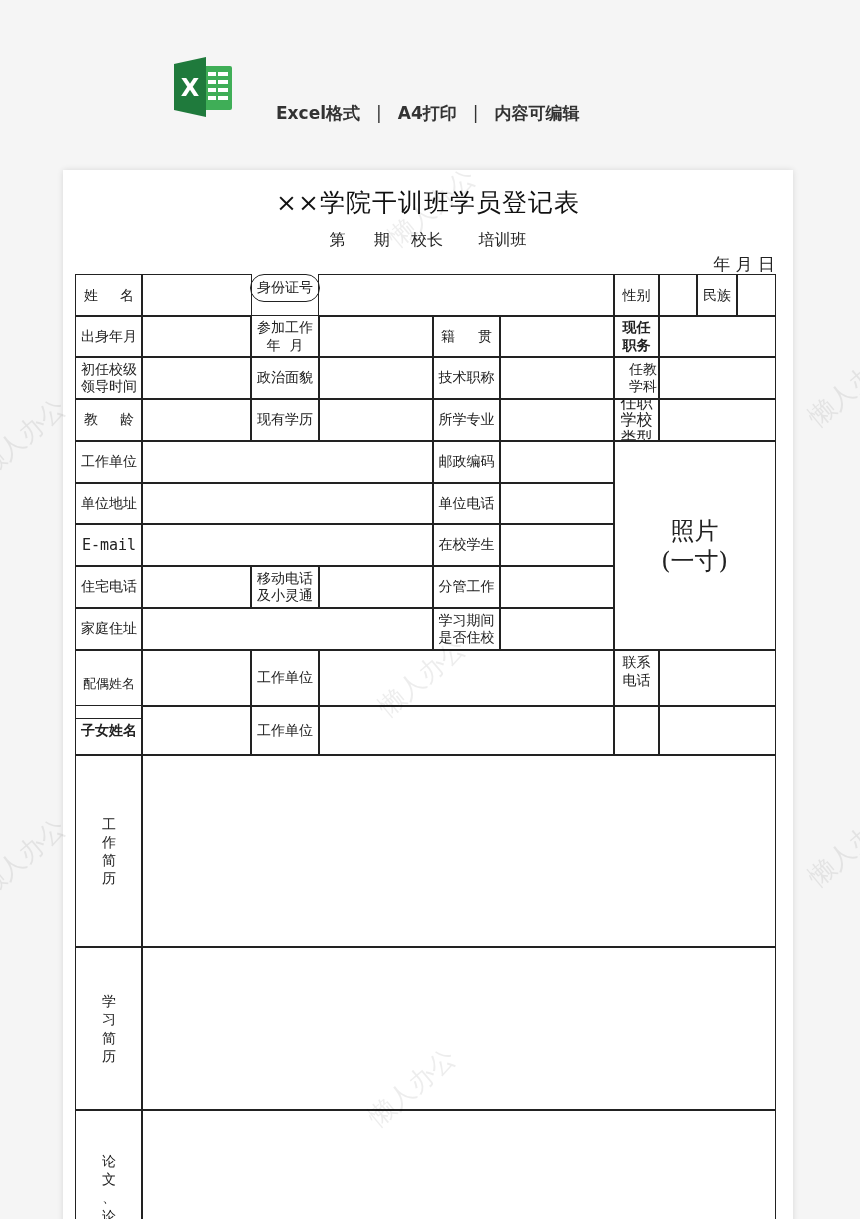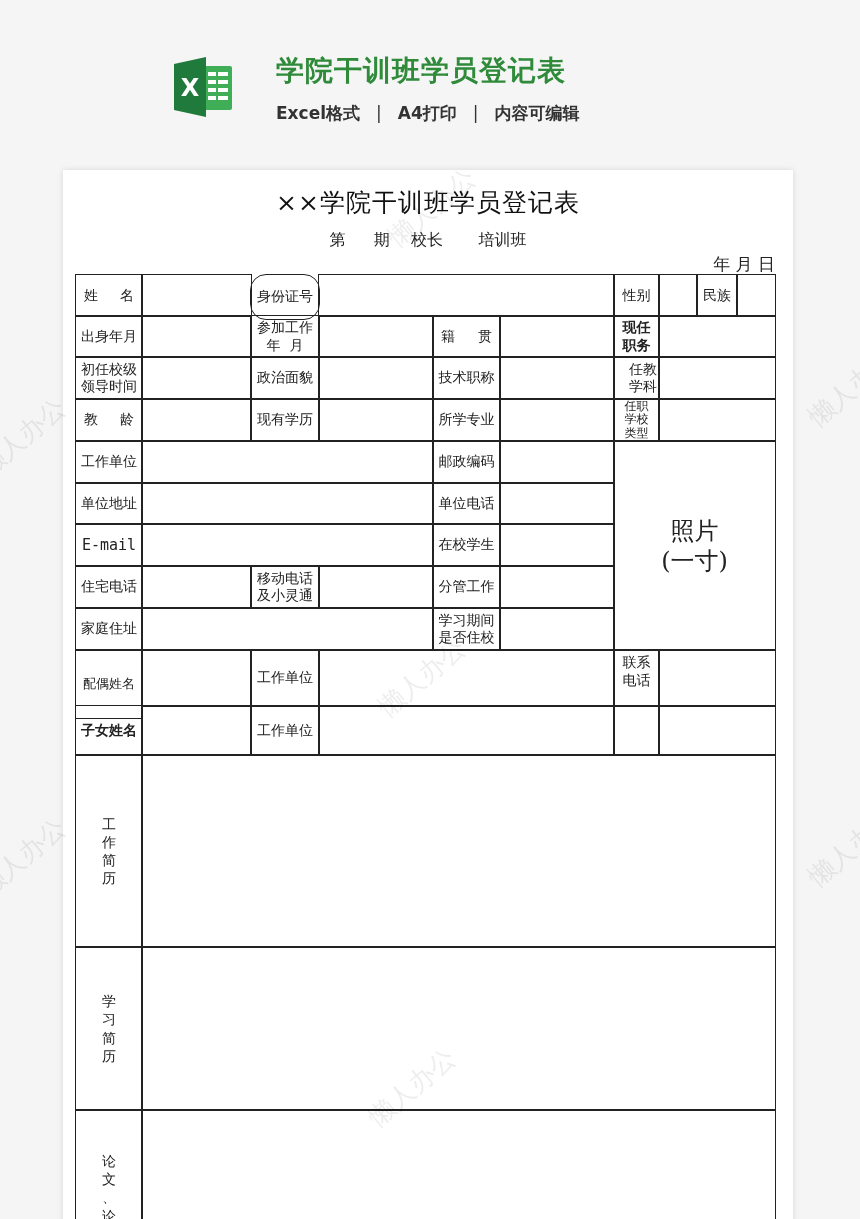--- a/index.html
+++ b/index.html
@@ -49,21 +49,21 @@
     font-size:14px; color:#222; text-align:center; line-height:1.25;
     pointer-events:auto; background:transparent;
   }
   .cell.label { padding:0 2px; }
   .cell.spaced { justify-content:space-between; padding:0 8px; }
   .cell.vert { flex-direction:column; }
   .cell.vert span { display:block; }
   .cell.input { cursor:text; }
   .cell.photo { font-size:24px; line-height:1.25; flex-direction:column; }
   .cell.small { font-size:13px; }
-  .cell.tiny { font-size:12px; line-height:1.1; overflow:hidden; }
+  .cell.tiny { font-size:16px; line-height:1.1; overflow:hidden; }
   .email { font-family:"DejaVu Sans Mono","Liberation Mono",monospace; font-size:15px; }
 
   .wm {
     position:absolute; font-family:"DejaVu Sans","Liberation Sans",sans-serif;
     font-size:26px; color:rgba(0,0,0,0.07); transform:rotate(-40deg);
     white-space:nowrap; pointer-events:none;
   }
 </style>
 </head>
 <body>
@@ -77,40 +77,39 @@
       <rect x="36" y="24" width="8" height="4"></rect>
         <rect x="46" y="24" width="10" height="4"></rect>
       <rect x="36" y="32" width="8" height="4"></rect>
         <rect x="46" y="32" width="10" height="4"></rect>
       <rect x="36" y="40" width="8" height="4"></rect>
         <rect x="46" y="40" width="10" height="4"></rect>
     </g>
     <polygon points="2,8 34,1 34,61 2,54" fill="#1f7a3c"></polygon>
     <text x="18" y="40" text-anchor="middle" font-family="DejaVu Sans, sans-serif" font-weight="bold" font-size="24" fill="#ffffff">X</text>
   </svg>
-  <div class="hdr-title">学院干训班学员登记表</div>
   <div class="hdr-sub">
     <span>Excel格式</span><span class="sep">|</span><span>A4打印</span><span class="sep">|</span><span>内容可编辑</span>
   </div>
 </div>
 
 <div class="paper">
   <div class="doc-title">××学院干训班学员登记表</div>
   <div class="doc-sub">第    期   校长     培训班</div>
   <div class="doc-date">年 月 日</div>
 </div>
 
 <div class="grid">
 
   <div class="cell spaced" style="left:75px;top:274px;width:68px;height:43px;">
       <span>姓</span>
       <span>名</span>
     </div>
   <div class="cell input" style="left:141px;top:274px;width:111px;height:43px;"></div>
-  <div class="cell label" style="left:250px;top:274px;width:70px;height:46px;border-radius:16px;">身份证号</div>
+  <div class="cell label" style="left:250px;top:274px;width:70px;height:28px;border-radius:16px;">身份证号</div>
   <div class="cell input" style="left:318px;top:274px;width:297px;height:43px;"></div>
   <div class="cell label" style="left:613px;top:274px;width:47px;height:43px;">性别</div>
   <div class="cell input" style="left:658px;top:274px;width:40px;height:43px;"></div>
   <div class="cell label" style="left:696px;top:274px;width:42px;height:43px;">民族</div>
   <div class="cell input" style="left:736px;top:274px;width:40px;height:43px;"></div>
 
   <div class="cell label" style="left:75px;top:315px;width:68px;height:43px;">出身年月</div>
   <div class="cell input" style="left:141px;top:315px;width:111px;height:43px;"></div>
   <div class="cell label vert" style="left:250px;top:315px;width:70px;height:43px;">
       <span>参加工作</span>

